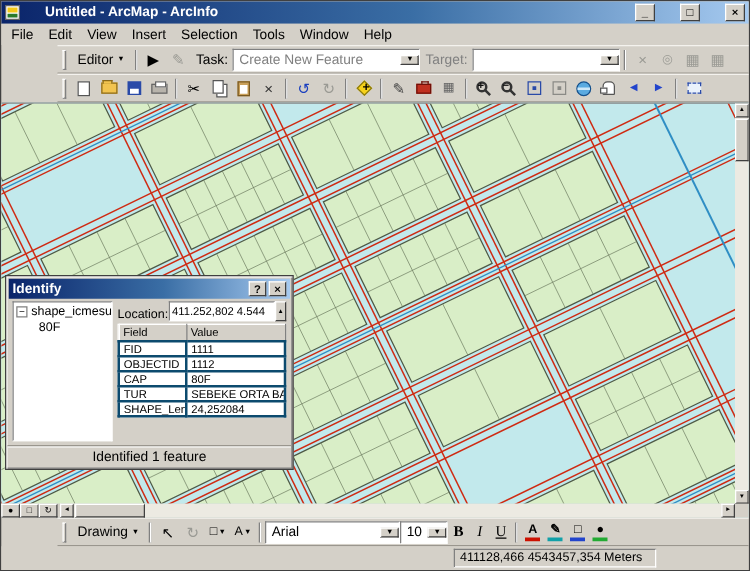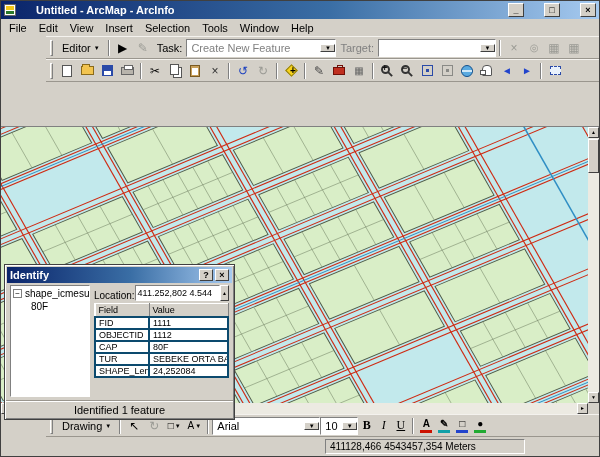--- a/index.html
+++ b/index.html
@@ -69,21 +69,21 @@
   .i-selrect{width:11px;height:9px;border:1px dashed #2a4aa8;background:#eaf2fc;}
   .i-toolbox{width:12px;height:8px;background:#c03020;border:1px solid #701008;position:relative;}
   .i-toolbox::before{content:'';position:absolute;top:-3px;left:3px;width:4px;height:2px;border:1px solid #701008;border-bottom:none;}
   .colorbtn{display:flex;flex-direction:column;align-items:center;justify-content:center;width:18px;height:19px;}
   .colorbtn .cg{font-size:10px;line-height:1;font-weight:bold;}
   .cbar{width:12px;height:3px;margin-top:1px;}
   .fmt{width:17px;height:18px;display:flex;align-items:center;justify-content:center;border:1px solid transparent;
     font-family:"Liberation Serif",serif;font-size:12px;}
   
   .map-area{flex:1;position:relative;display:grid;grid-template-columns:1fr 11px;grid-template-rows:1fr 11px;
-    border-top:1px solid #808080;background:#c2e9ec;min-height:0;margin-top:44px;}
+    border-top:1px solid #808080;background:#c2e9ec;min-height:0;}
   #map-svg{grid-column:1;grid-row:1;width:100%;height:100%;display:block;}
   .vscroll{grid-column:2;grid-row:1;background:#eceae2;display:flex;flex-direction:column;align-items:stretch;}
   .hrow{grid-column:1;grid-row:2;display:flex;background:#d4d0c8;}
   .corner{grid-column:2;grid-row:2;background:#d4d0c8;}
   .sbtn{height:11px;width:11px;flex:0 0 11px;background:#d4d0c8;border:1px solid;border-color:#fff #404040 #404040 #fff;
     display:flex;align-items:center;justify-content:center;font-size:5px;line-height:1;}
   .vthumb{height:34px;margin:1px 0;background:#d4d0c8;border:1px solid;border-color:#fff #404040 #404040 #fff;}
   .hthumb{width:56px;margin:0 1px;background:#d4d0c8;border:1px solid;border-color:#fff #404040 #404040 #fff;flex:0 0 56px;}
   .hscroll{flex:1;background:#eceae2;display:flex;align-items:stretch;}
   .hfill{flex:1;}
@@ -117,21 +117,21 @@
   table.id-table th{background:#d4d0c8;border:1px solid;border-color:#fff #808080 #808080 #fff;
     font-weight:normal;font-size:9px;text-align:left;padding:0 3px;height:13px;}
   table.id-table th:first-child{width:54px;}
   table.id-table td{border:2px solid #0c4a6e;font-size:9px;padding:0 3px;height:12px;
     white-space:nowrap;overflow:hidden;}
   .dlg-status{padding:3px 4px 2px 4px;font-size:11px;border-top:1px solid #9a968e;margin-top:1px;
     box-shadow:0 1px 0 #fff inset;text-align:center;}
   
   .statusbar{height:19px;flex:0 0 19px;display:flex;align-items:center;gap:3px;padding:1px 3px;background:#d4d0c8;}
   .sb-left{flex:1;}
-  .sb-coords{width:200px;height:15px;border:1px solid;border-color:#808080 #fff #fff #808080;
+  .sb-coords{width:162px;height:15px;border:1px solid;border-color:#808080 #fff #fff #808080;
     display:flex;align-items:center;padding:0 4px;font-size:10px;white-space:nowrap;overflow:hidden;}
   .sb-right{width:68px;height:15px;}
 </style>
 </head>
 <body>
 
 <div class="window">
 
   <div class="titlebar">
     <span class="app-icon"></span>

